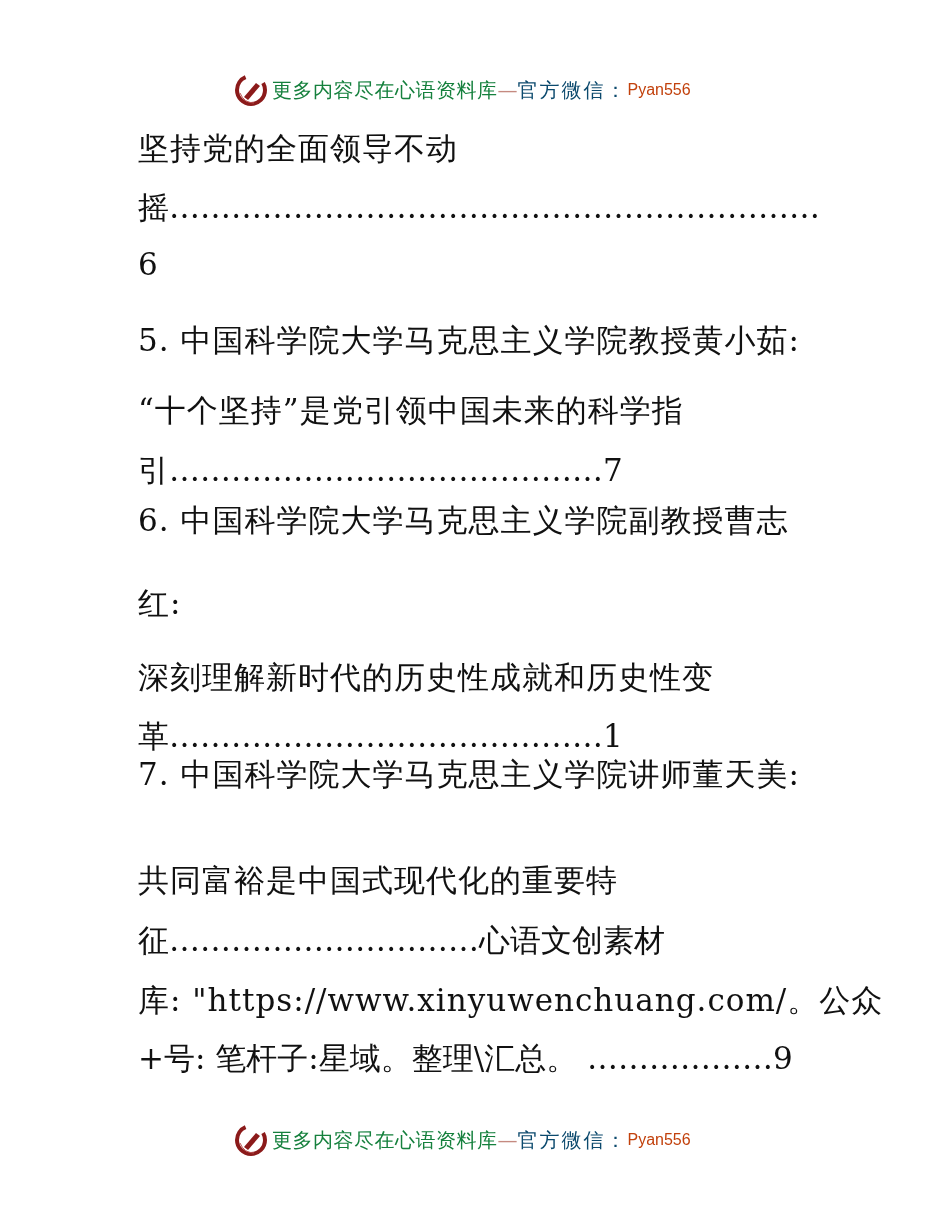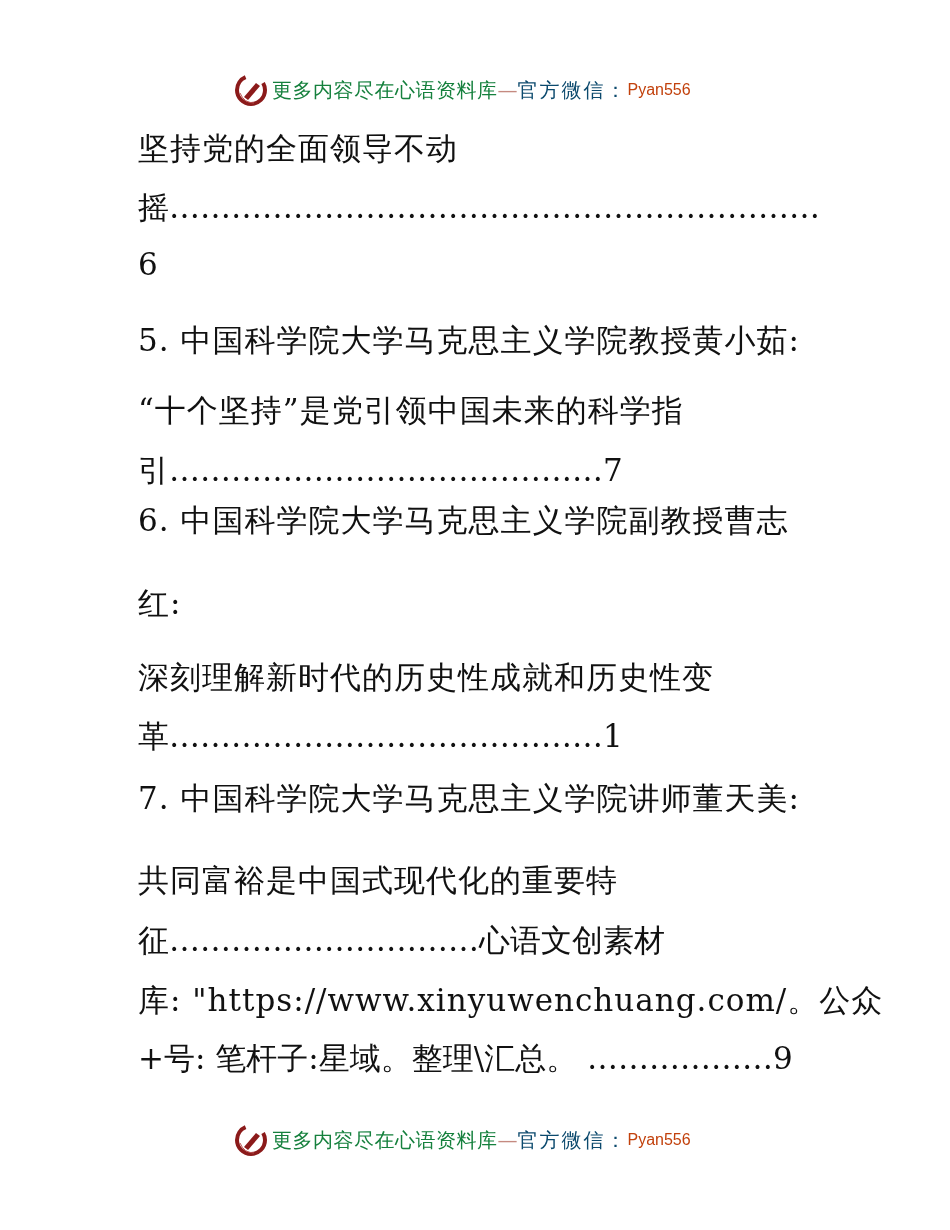--- a/index.html
+++ b/index.html
@@ -34,21 +34,21 @@
   <div class="line" style="top:128px"> 坚持党的全面领导不动</div>
   <div class="line dots" style="top:187px">摇………………………………………………………</div>
   <div class="line" style="top:244px">6</div>
   <div class="line" style="top:320px"> 5. 中国科学院大学马克思主义学院教授黄小茹:</div>
   <div class="line" style="top:390px"> “十个坚持”是党引领中国未来的科学指</div>
   <div class="line dots" style="top:450px">引……………………………………7</div>
   <div class="line" style="top:500px"> 6. 中国科学院大学马克思主义学院副教授曹志</div>
   <div class="line" style="top:583px">红:</div>
   <div class="line" style="top:657px"> 深刻理解新时代的历史性成就和历史性变</div>
   <div class="line dots" style="top:716px">革……………………………………1</div>
-  <div class="line" style="top:778px"> 7. 中国科学院大学马克思主义学院讲师董天美:</div>
+  <div class="line" style="top:754px"> 7. 中国科学院大学马克思主义学院讲师董天美:</div>
   <div class="line" style="top:860px"> 共同富裕是中国式现代化的重要特</div>
   <div class="line dots" style="top:920px">征…………………………心语文创素材</div>
   <div class="line" style="top:980px">库: "https://www.xinyuwenchuang.com/。公众</div>
   <div class="line dots" style="top:1038px">+号: 笔杆子:星域。整理\汇总。 ………………9</div>
 </div>
 
 <div class="banner bottom">
   <svg class="logo" viewBox="0 0 34 34">
     <circle cx="17" cy="17" r="14" fill="none" stroke="#8b1a1a" stroke-width="4" stroke-dasharray="60 20"></circle>
     <path d="M10 24 L22 10 L26 13 L14 27 Z" fill="#8b1a1a"></path>

